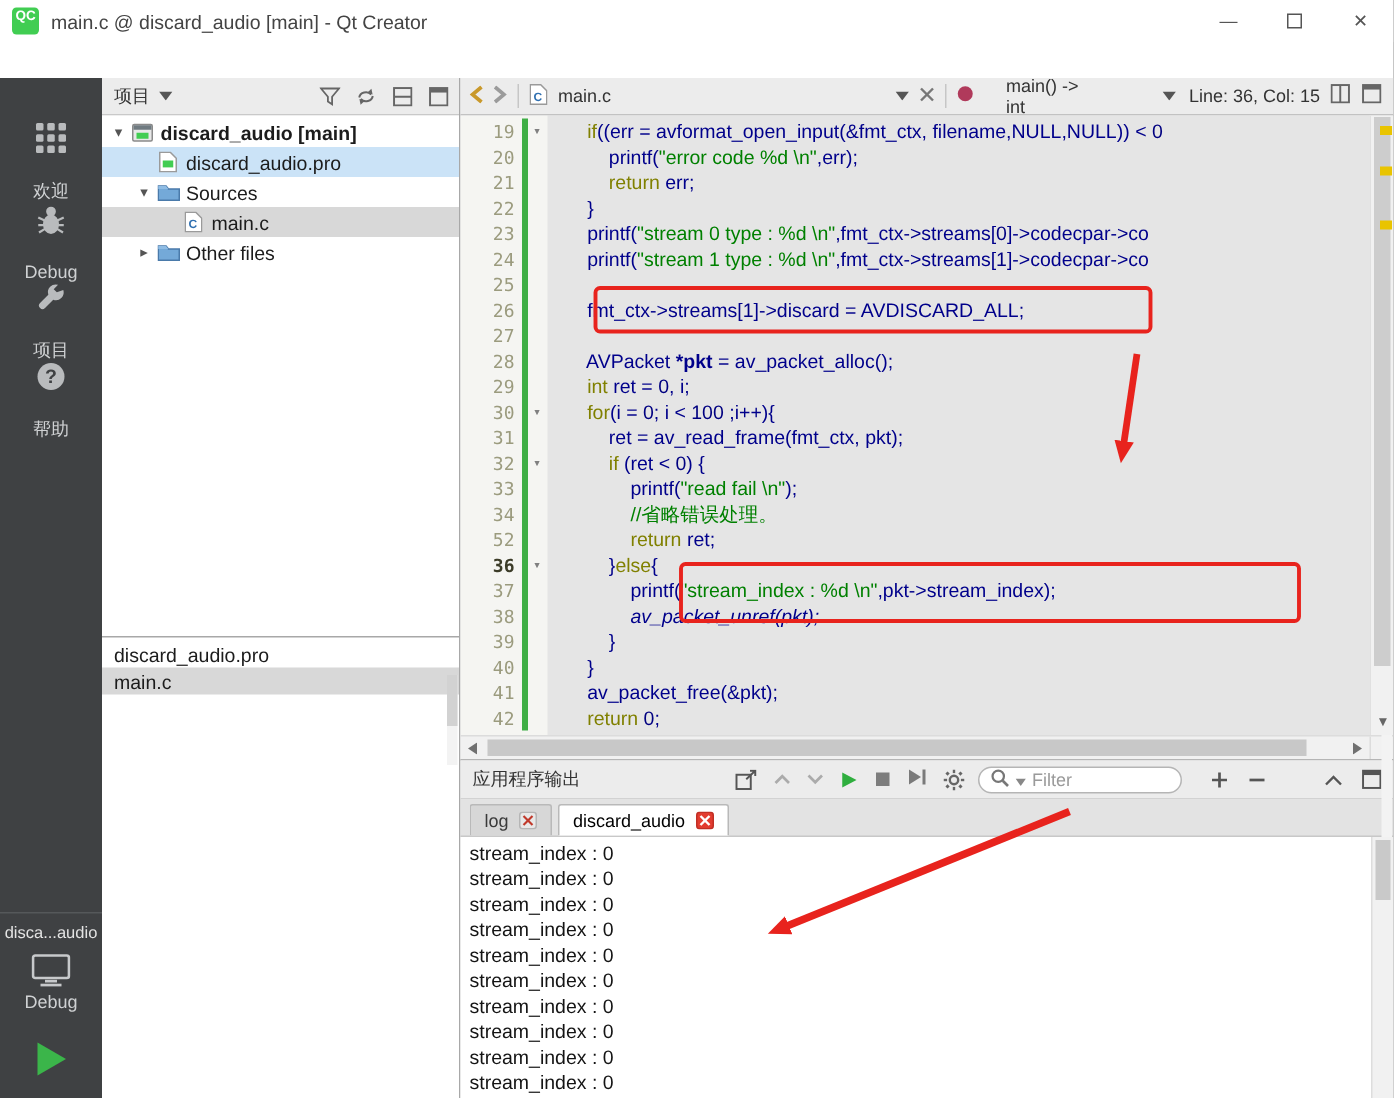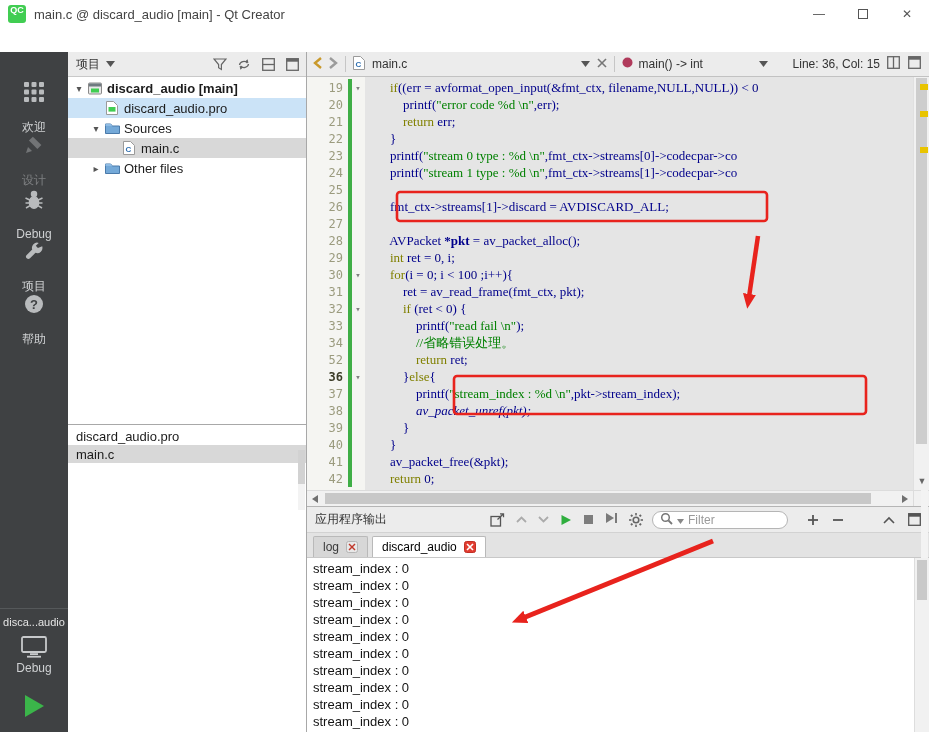--- a/index.html
+++ b/index.html
@@ -63,34 +63,34 @@
 .odrow{height:18px;display:flex;align-items:center;font-size:13px;padding-left:8px;color:#1c1c1c}
 .odrow.sel{background:#d8d8d8}
 
 
 .editorcol{flex:1;display:flex;flex-direction:column;min-width:0}
 .etoolbar{height:25px;background:#ececec;border-bottom:1px solid #c2c2c2;display:flex;align-items:center;
   font-size:12px;color:#333;padding:0 6px;gap:7px}
 .vsep{width:1px;height:16px;background:#c6c6c6}
 .flex1{flex:1}
 .ddown{display:flex}
-.symcombo{display:flex;align-items:center;gap:6px;width:146px}
-.cursorpos{margin-left:18px;white-space:nowrap}
+.symcombo{display:flex;align-items:center;gap:22px;width:146px}
+.cursorpos{margin-left:2px;white-space:nowrap}
 .etool-right{margin-left:auto;display:flex;gap:8px;padding-right:2px}
 
 
 .codewrap{height:413px;display:flex;position:relative;background:#e5e5e5;overflow:hidden}
 .gutter{width:58px;background:#f5f5f2;position:relative;flex:0 0 auto;padding-top:2px;
   font-family:"DejaVu Sans Mono","Liberation Mono",monospace;font-size:12px;color:#9b9b7e}
 .grow{height:17px;display:flex;align-items:center}
 .gnum{width:36px;text-align:right}
 .gfold{width:14px;margin-left:8px;text-align:center;font-size:9px;color:#808080}
 .grow.cur .gnum{color:#3c3c28;font-weight:bold}
 .changebar{position:absolute;left:41px;top:2px;width:4px;height:408px;background:#3fae46}
-.code{flex:1;padding:2px 0 0 12px;font-family:Liberation Serif, serif;
+.code{flex:1;padding:2px 0 0 12px;font-family:Liberation Sans, sans-serif;
   font-size:13px;line-height:17px;white-space:pre;overflow:hidden;min-width:0}
 .cline{height:17px}
 .t-p,.t-f,.t-m,.t-t{color:#00008b}
 .t-k{color:#808000}
 .t-s,.t-c{color:#008000}
 .t-n{color:#000080}
 .t-b{color:#00008b;font-weight:bold}
 .t-i{color:#00008b;font-style:italic}
 .vscroll{width:16px;background:#f1f1f1;border-left:1px solid #e0e0e0;position:relative;flex:0 0 auto}
 .vhandle{position:absolute;top:1px;left:2px;width:11px;height:366px;background:#cdcdcd}
@@ -164,31 +164,20 @@
                   <rect x="1" y="8.5" width="5" height="5" rx="1"></rect>
                   <rect x="8.5" y="8.5" width="5" height="5" rx="1"></rect>
                   <rect x="16" y="8.5" width="5" height="5" rx="1"></rect>
                   <rect x="1" y="16" width="5" height="5" rx="1"></rect>
                   <rect x="8.5" y="16" width="5" height="5" rx="1"></rect>
                   <rect x="16" y="16" width="5" height="5" rx="1"></rect>
                 </g>
               </svg>
             </span>
             <span class="mlabel">欢迎</span>
-          </div>
-          <div class="mode disabled">
-            <span class="micon">
-              <svg width="22" height="22" viewBox="0 0 22 22">
-                <g fill="currentColor">
-                  <polygon points="3,19 5,13 9,17"></polygon>
-                  <rect x="6" y="6" width="12" height="5.6" transform="rotate(45 12 9)"></rect>
-                </g>
-              </svg>
-            </span>
-            <span class="mlabel">设计</span>
           </div>
           <div class="mode">
             <span class="micon">
               <svg width="22" height="22" viewBox="0 0 22 22">
                 <g stroke="currentColor" stroke-width="1.5" fill="none">
                   <ellipse cx="11" cy="13.5" rx="4.6" ry="5.8" fill="currentColor"></ellipse>
                   <circle cx="11" cy="5" r="2.5" fill="currentColor"></circle>
                   <line x1="2.5" y1="9" x2="6.8" y2="11"></line>
                   <line x1="2.5" y1="14" x2="6.4" y2="14"></line>
                   <line x1="3" y1="19" x2="7" y2="16.6"></line>

